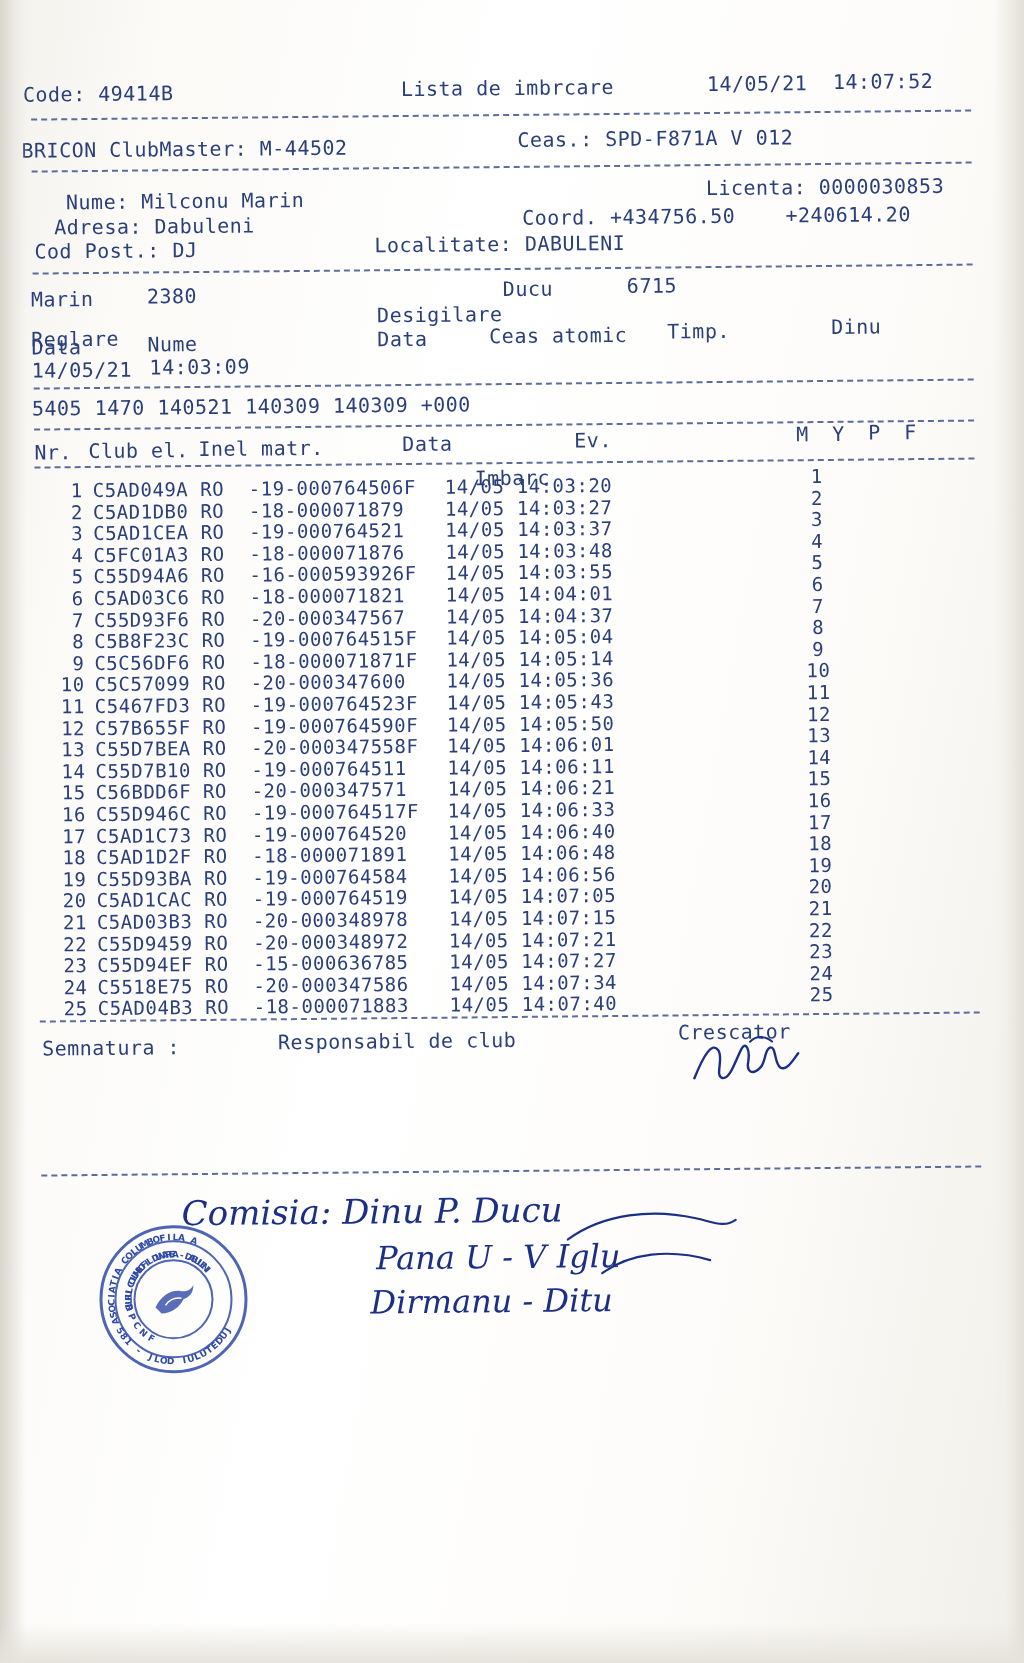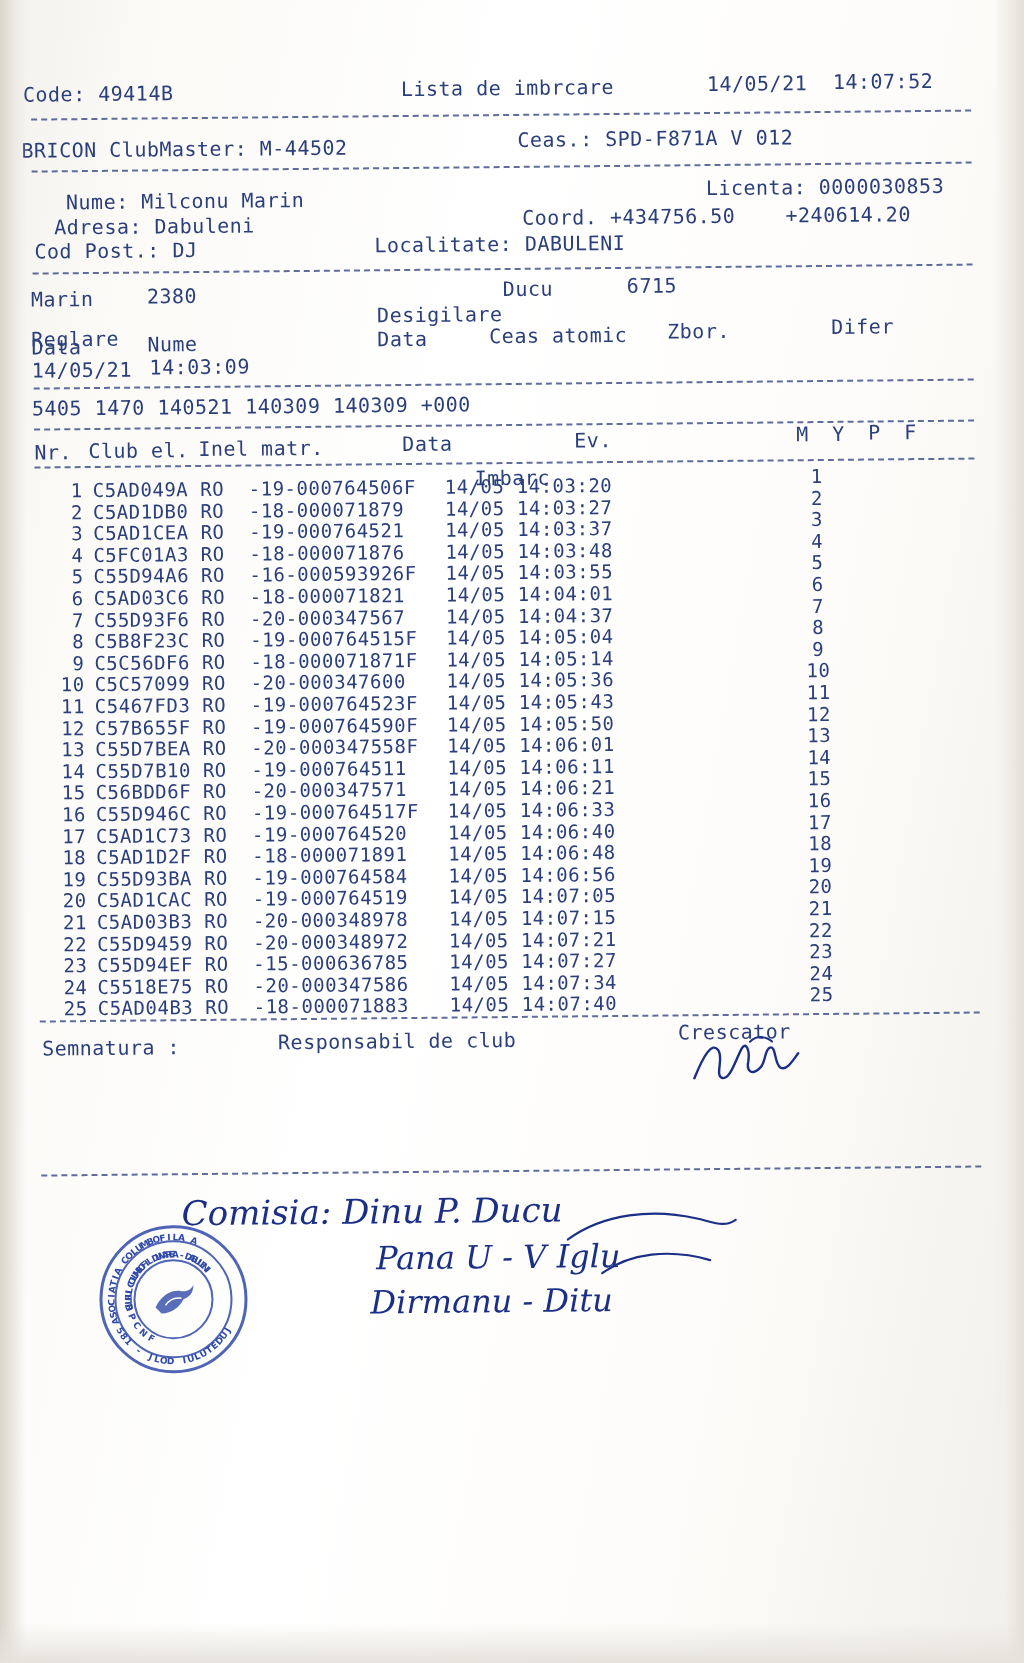--- a/index.html
+++ b/index.html
@@ -160,22 +160,22 @@
   <div class="t mono fs20" style="left:508px; top:277px;">Ducu</div>
   <div class="t mono fs20" style="left:632px; top:275px;">6715</div>
 
   <div class="t mono fs20" style="left:36px; top:323px;">Reglare</div>
   <div class="t mono fs20" style="left:382px; top:302px;">Desigilare</div>
 
   <div class="t mono fs20" style="left:36px; top:331px;">Data</div>
   <div class="t mono fs20" style="left:152px; top:329px;">Nume</div>
   <div class="t mono fs20" style="left:382px; top:326px;">Data</div>
   <div class="t mono fs20" style="left:494px; top:324px;">Ceas atomic</div>
-  <div class="t mono fs20" style="left:672px; top:321px;">Zbor.</div>
-  <div class="t mono fs20" style="left:836px; top:318px;">Difer</div>
+  <div class="t mono fs20" style="left:672px; top:321px;">Timp.</div>
+  <div class="t mono fs20" style="left:836px; top:318px;">Dinu</div>
 
   <div class="t mono fs20" style="left:36px; top:354px;">14/05/21</div>
   <div class="t mono fs20" style="left:154px; top:352px;">14:03:09</div>
 
   <hr class="dot-rule hdr-line" style="top:383px;">
 
   <div class="t mono fs20" style="left:36px; top:392px;">5405 1470 140521 140309 140309 +000</div>
 
   <hr class="dot-rule hdr-line" style="top:424px;">
 

